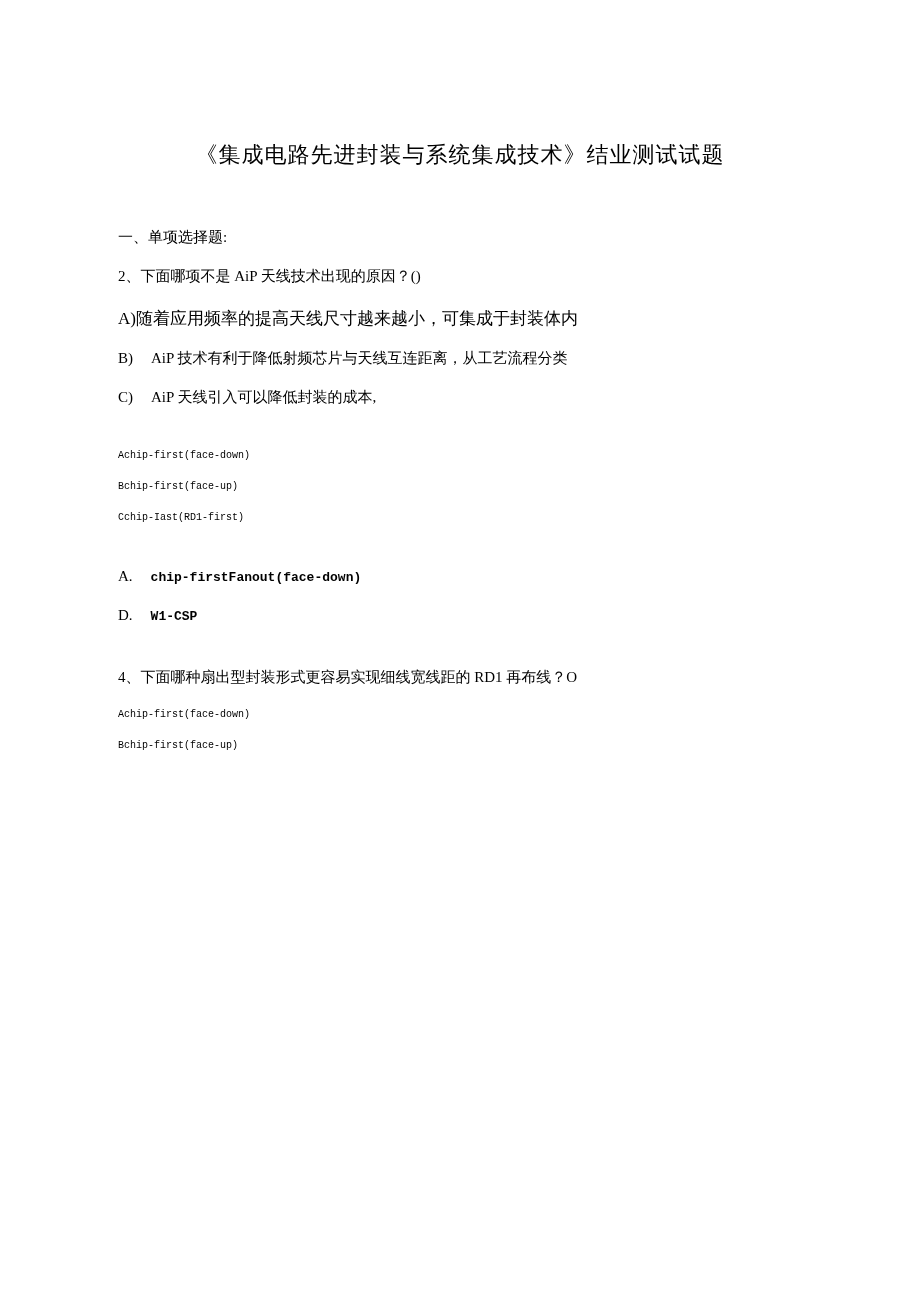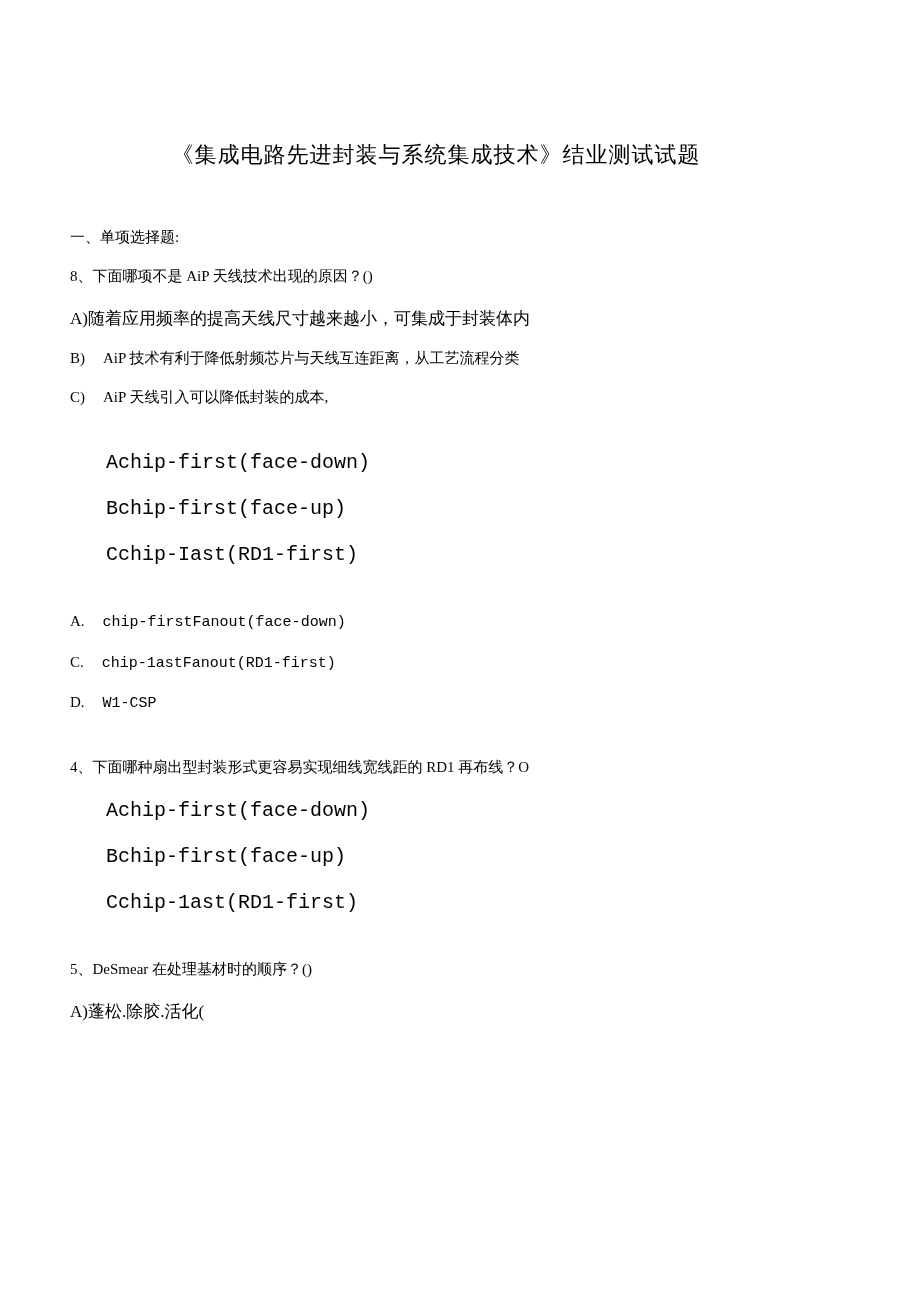--- a/index.html
+++ b/index.html
@@ -5,21 +5,21 @@
     body {
       margin: 0;
       padding: 0;
       background: #ffffff;
       font-family: "SimSun", "宋体", serif;
       width: 920px;
       min-height: 1301px;
       box-sizing: border-box;
     }
     .page {
-      padding: 140px 118px 60px 70px;
+      padding: 140px 118px 60px 118px;
     }
     .title {
       text-align: center;
       font-size: 22px;
       font-weight: normal;
       margin-bottom: 58px;
       letter-spacing: 1px;
     }
     .section-header {
       font-size: 15px;
@@ -30,85 +30,77 @@
       margin-bottom: 18px;
       line-height: 1.5;
     }
     .option {
       font-size: 17px;
       margin-bottom: 16px;
       line-height: 1.5;
     }
     .option-mono {
       font-family: "Courier New", monospace;
-      font-size: 20px;
+      font-size: 10px;
       margin-bottom: 16px;
       line-height: 1.5;
-      margin-left: 36px;
     }
     .option-labeled {
       font-size: 15px;
       margin-bottom: 16px;
       line-height: 1.5;
     }
     .option-labeled .label {
       display: inline-block;
       margin-right: 18px;
     }
     .option-labeled .rest {
       font-family: "Courier New", monospace;
-      font-size: 15px;
+      font-size: 13px;
+      font-weight: bold;
     }
     .block {
       margin-bottom: 40px;
     }
   </style>
 </head>
 <body>
 
 <div class="page">
 
   <div class="title">《集成电路先进封装与系统集成技术》结业测试试题</div>
 
   <div class="section-header">一、单项选择题:</div>
 
   <div class="block">
-    <div class="question">8、下面哪项不是 AiP 天线技术出现的原因？()</div>
+    <div class="question">2、下面哪项不是 AiP 天线技术出现的原因？()</div>
     <div class="option">A)随着应用频率的提高天线尺寸越来越小，可集成于封装体内</div>
     <div class="option-labeled">
       <span class="label">B)</span><span>AiP 技术有利于降低射频芯片与天线互连距离，从工艺流程分类</span>
     </div>
     <div class="option-labeled">
       <span class="label">C)</span><span>AiP 天线引入可以降低封装的成本,</span>
     </div>
   </div>
 
   <div class="block">
     <div class="option-mono">Achip-first(face-down)</div>
     <div class="option-mono">Bchip-first(face-up)</div>
     <div class="option-mono">Cchip-Iast(RD1-first)</div>
   </div>
 
   <div class="block">
     <div class="option-labeled">
       <span class="label">A.</span><span class="rest">chip-firstFanout(face-down)</span>
     </div>
     <div class="option-labeled">
-      <span class="label">C.</span><span class="rest">chip-1astFanout(RD1-first)</span>
-    </div>
-    <div class="option-labeled">
       <span class="label">D.</span><span class="rest">W1-CSP</span>
     </div>
   </div>
 
   <div class="block">
     <div class="question">4、下面哪种扇出型封装形式更容易实现细线宽线距的 RD1 再布线？O</div>
     <div class="option-mono">Achip-first(face-down)</div>
     <div class="option-mono">Bchip-first(face-up)</div>
-    <div class="option-mono">Cchip-1ast(RD1-first)</div>
   </div>
 
-  <div class="block">
-    <div class="question">5、DeSmear 在处理基材时的顺序？()</div>
-    <div class="option">A)蓬松.除胶.活化(</div>
-  </div>
 
 </div>
 
 </body></html>

